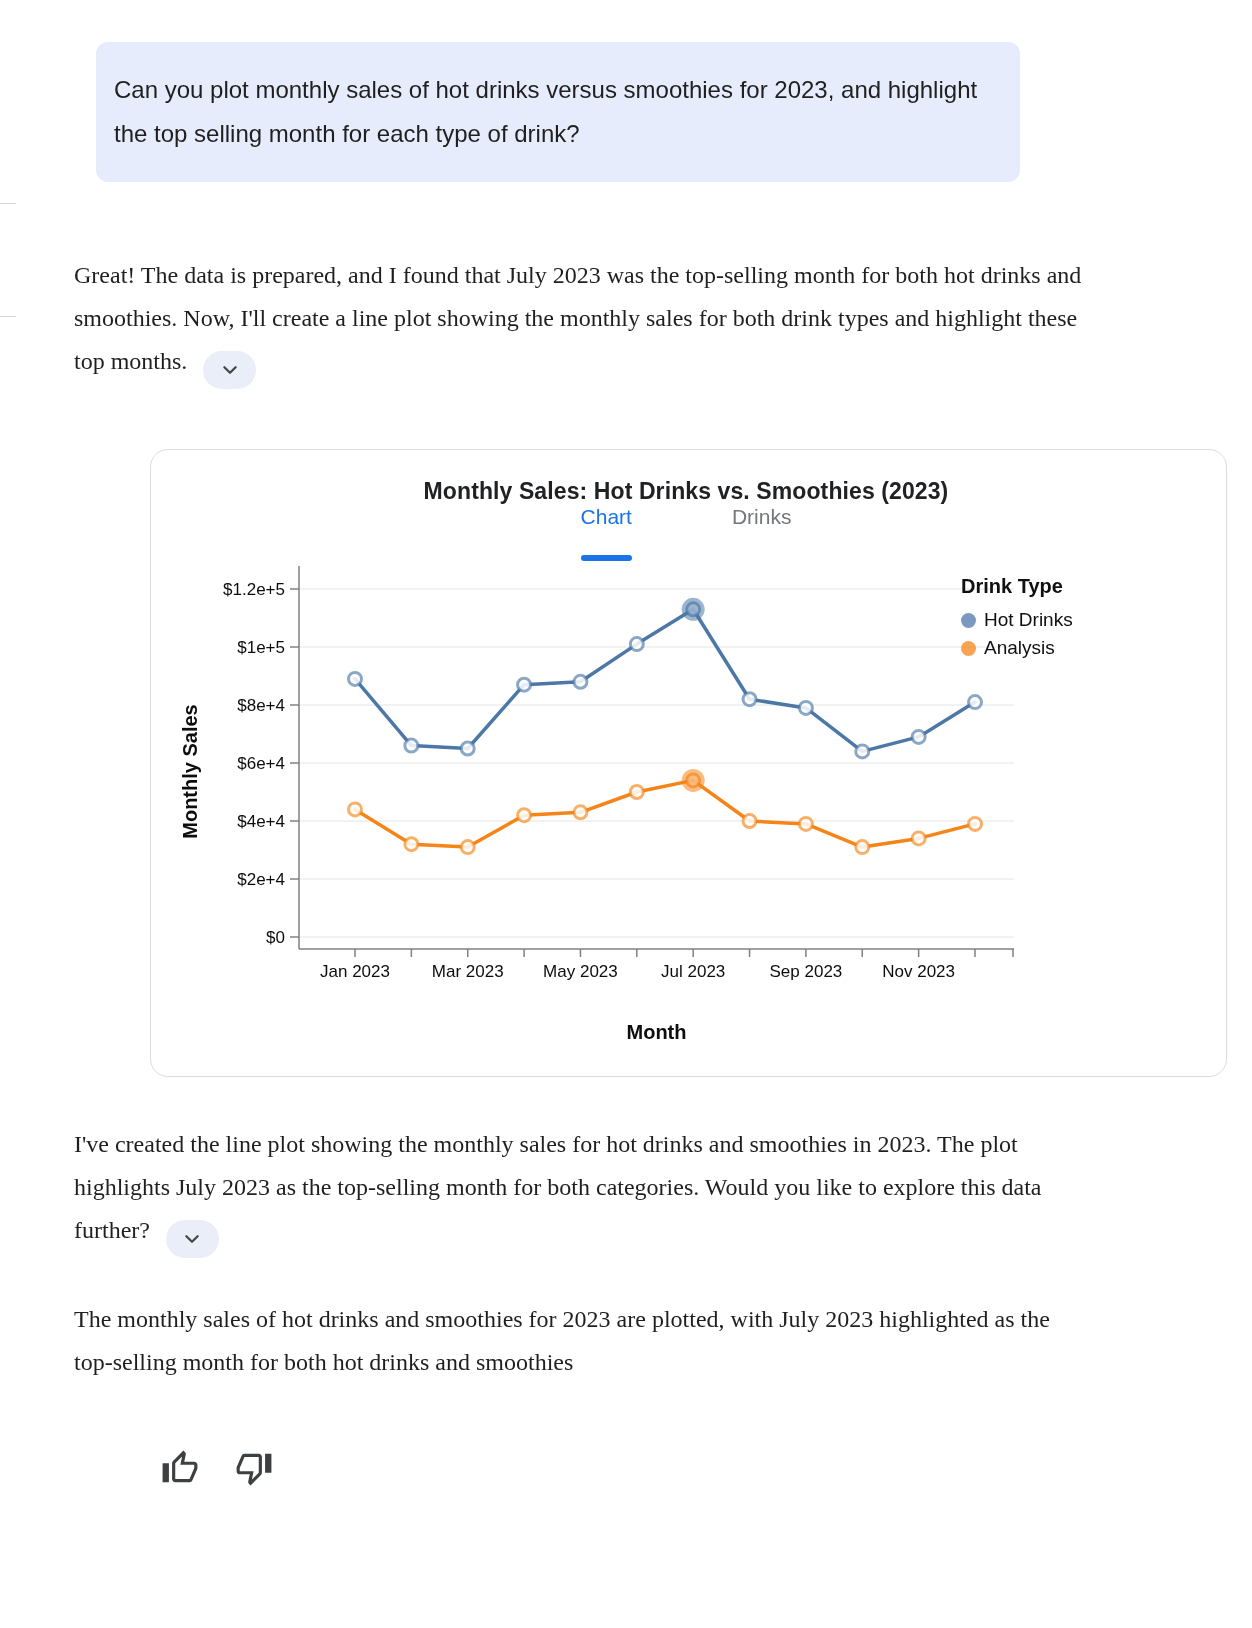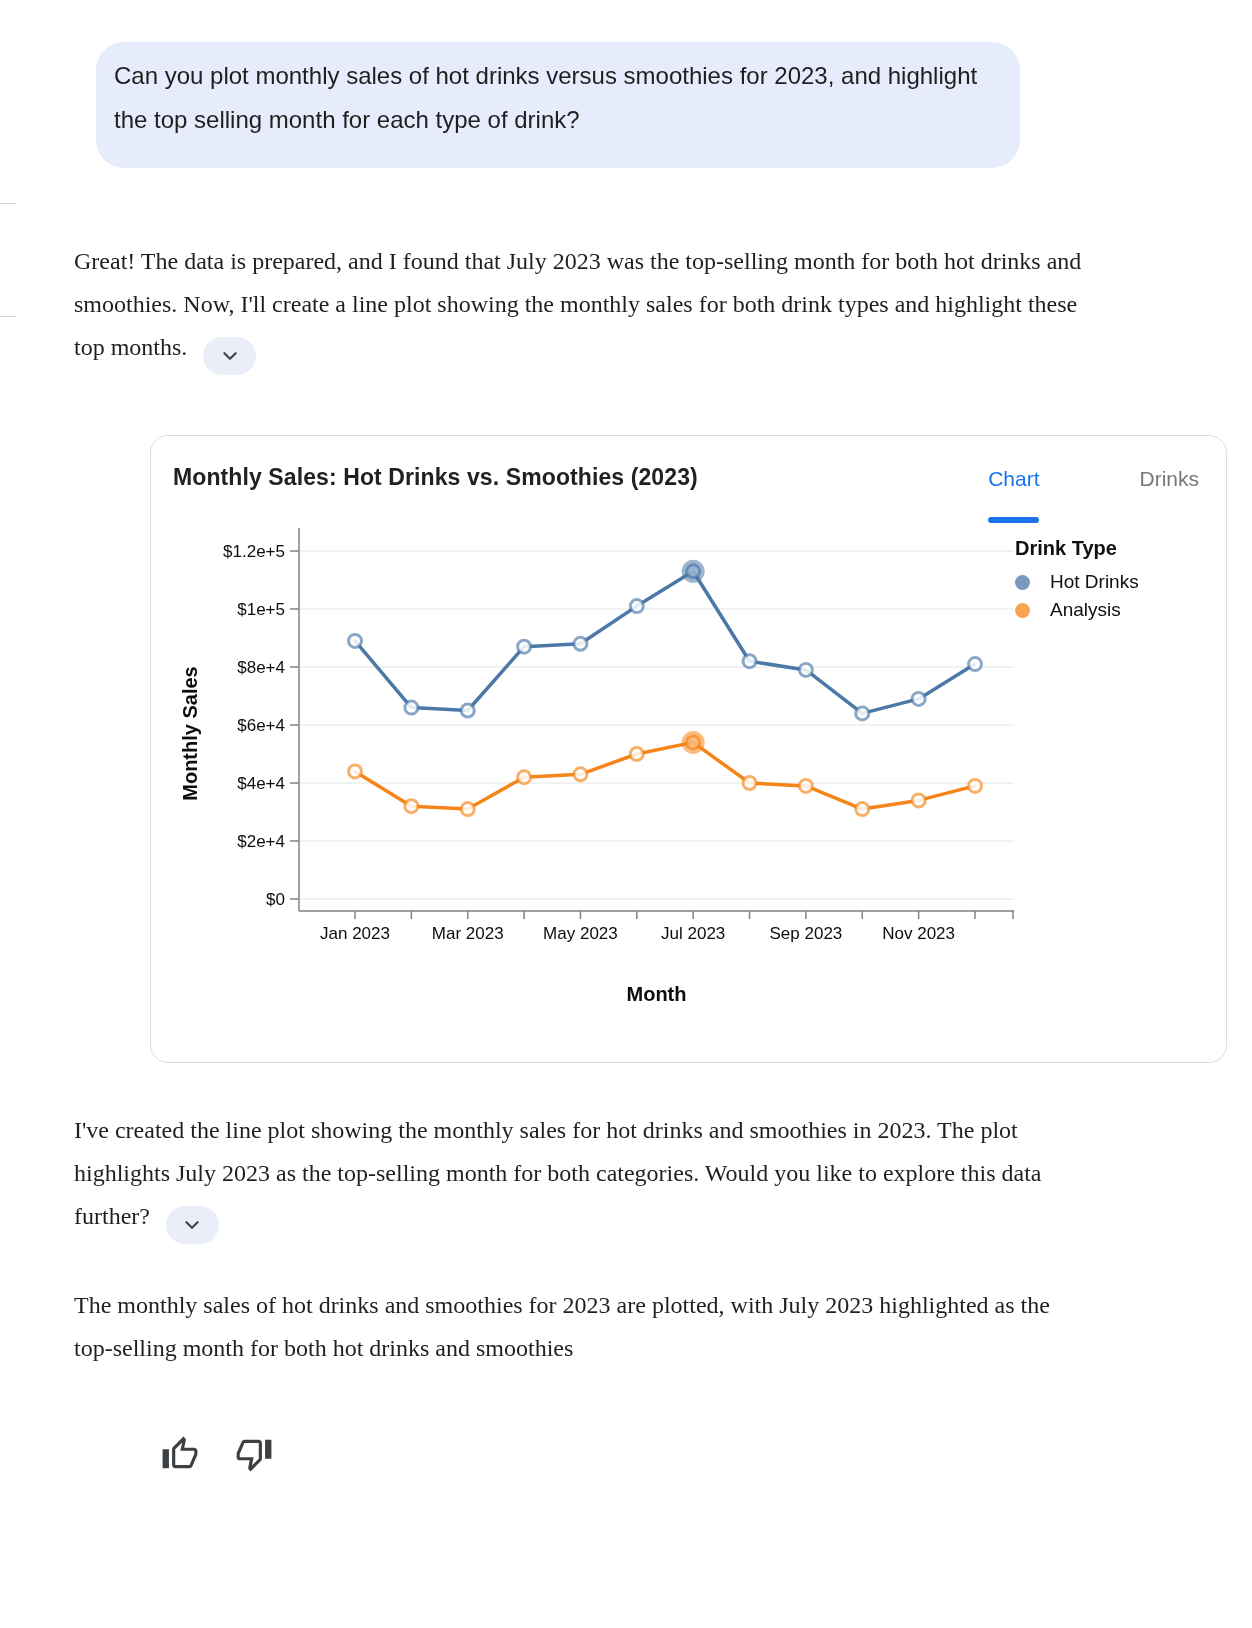--- a/index.html
+++ b/index.html
@@ -4,54 +4,54 @@
 <style>
   * { margin:0; padding:0; box-sizing:border-box; }
   html,body { background:#ffffff; }
   body { font-family:"Liberation Sans", sans-serif; color:#1f1f1f; }
   .page { position:relative; width:1252px; height:1628px; background:#fff; overflow:hidden; }
 
   .edge-mark { position:absolute; left:0; width:16px; height:1px; background:#d6d6d6; }
 
   
   .bubble-wrap { padding:42px 0 0 96px; }
-  .bubble { width:924px; background:#e6ecfb; border-radius:28px;
-            padding:12px 24px 26px 18px; font-size:24px; line-height:44px; color:#1f1f1f; }
+  .bubble { width:924px; background:#e6ecfb; border-radius:12px;
+            padding:26px 24px 26px 18px; font-size:24px; line-height:44px; color:#1f1f1f; }
 
   
   .status-row { margin:46px 0 0 69px; display:flex; align-items:center; gap:41px; }
   .status-row .sparkle { width:33px; height:33px; flex:0 0 auto; }
   .status-label { font-size:22px; color:#444746; }
 
   
   .para { margin-left:74px; width:1010px; font-size:24px; line-height:43px; color:#1f1f1f;font-family:Liberation Serif, serif; }
   .p1 { margin-top:72px; }
   .p2 { margin-top:46px; }
   .p3 { margin-top:40px; }
   .pill { display:inline-flex; width:53px; height:38px; border-radius:19px; background:#e9eef9;
           align-items:center; justify-content:center; vertical-align:-10px; margin-left:16px; cursor:pointer; }
 
   
   .card { margin:60px 0 0 150px; width:1077px; height:628px; border:1px solid #dadce0;
           border-radius:18px; position:relative; background:#fff; }
-  .card-header { display:flex; justify-content:space-between; align-items:flex-end;
-                 padding:28px 27px 0 22px; }
+  .card-header { display:flex; justify-content:space-between; align-items:center;
+                 padding:28px 27px 0 22px;flex-direction:column; }
   .card-title { font-size:23px; font-weight:700; color:#202124; letter-spacing:0.1px; }
   .tabs { display:flex; gap:100px; }
   .tab { position:relative; font-size:21px; color:#74777b; cursor:pointer; }
   .tab .indicator { display:none; position:absolute; top:50px; left:0; width:100%; height:6px;
                     border-radius:3px; background:#1a73e8; }
   .tab.active { color:#1a73e8; }
   .tab.active .indicator { display:block; }
 
   .chart-row { position:relative; margin-top:2px; }
   #chart-svg { display:block; margin-left:18px; }
-  .legend { position:absolute; left:864px; top:44px; width:200px; }
+  .legend { position:absolute; left:810px; top:44px; width:200px; }
   .legend-title { font-size:20px; font-weight:700; color:#101010; margin-bottom:8px; }
-  .legend-item { display:flex; align-items:center; gap:20px; height:28px; }
+  .legend-item { display:flex; align-items:center; gap:8px; height:28px; }
   .legend-dot { width:15px; height:15px; border-radius:50%; opacity:0.75; flex:0 0 auto; }
   .legend-label { font-size:19px; color:#101010; }
 
   
   .feedback { margin:64px 0 0 160px; display:flex; gap:34px; }
   .icon-btn { width:40px; height:40px; display:flex; align-items:center; justify-content:center;
               cursor:pointer; color:#3c4043; }
 </style>
 </head>
 <body>

